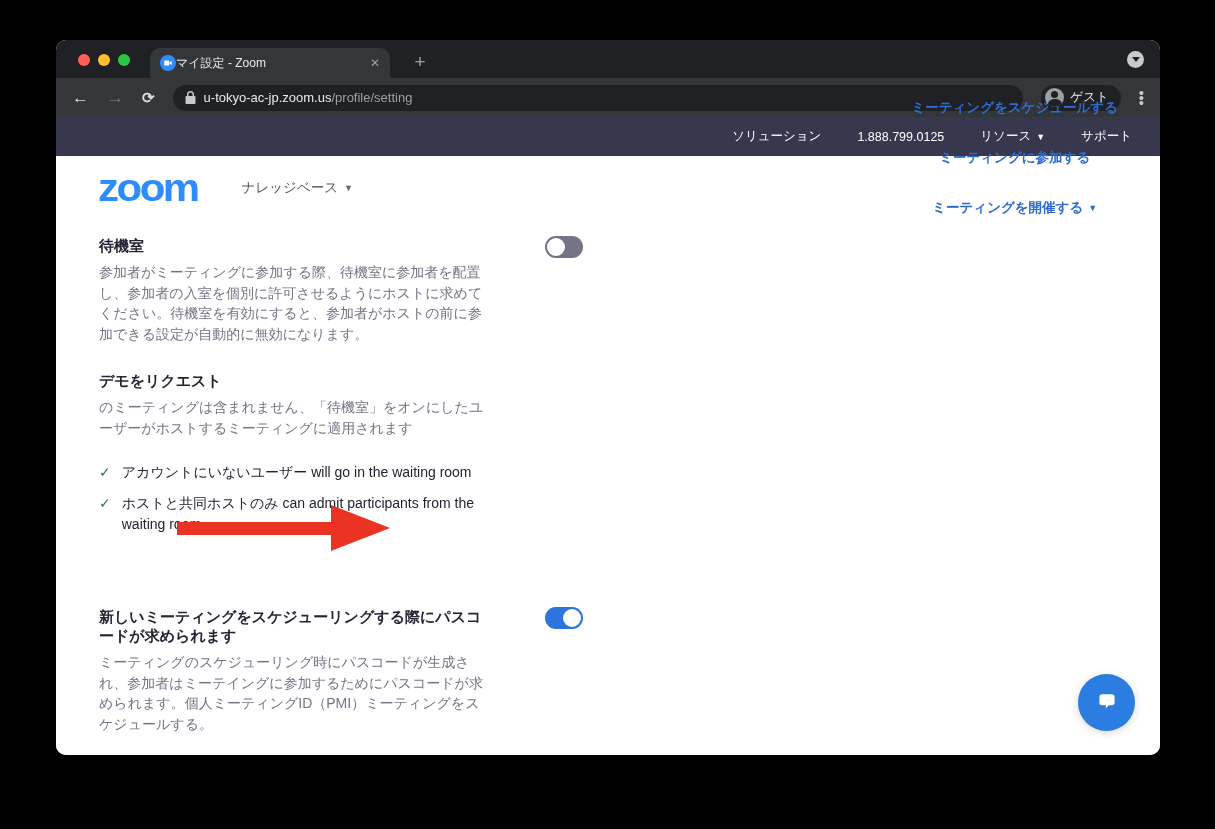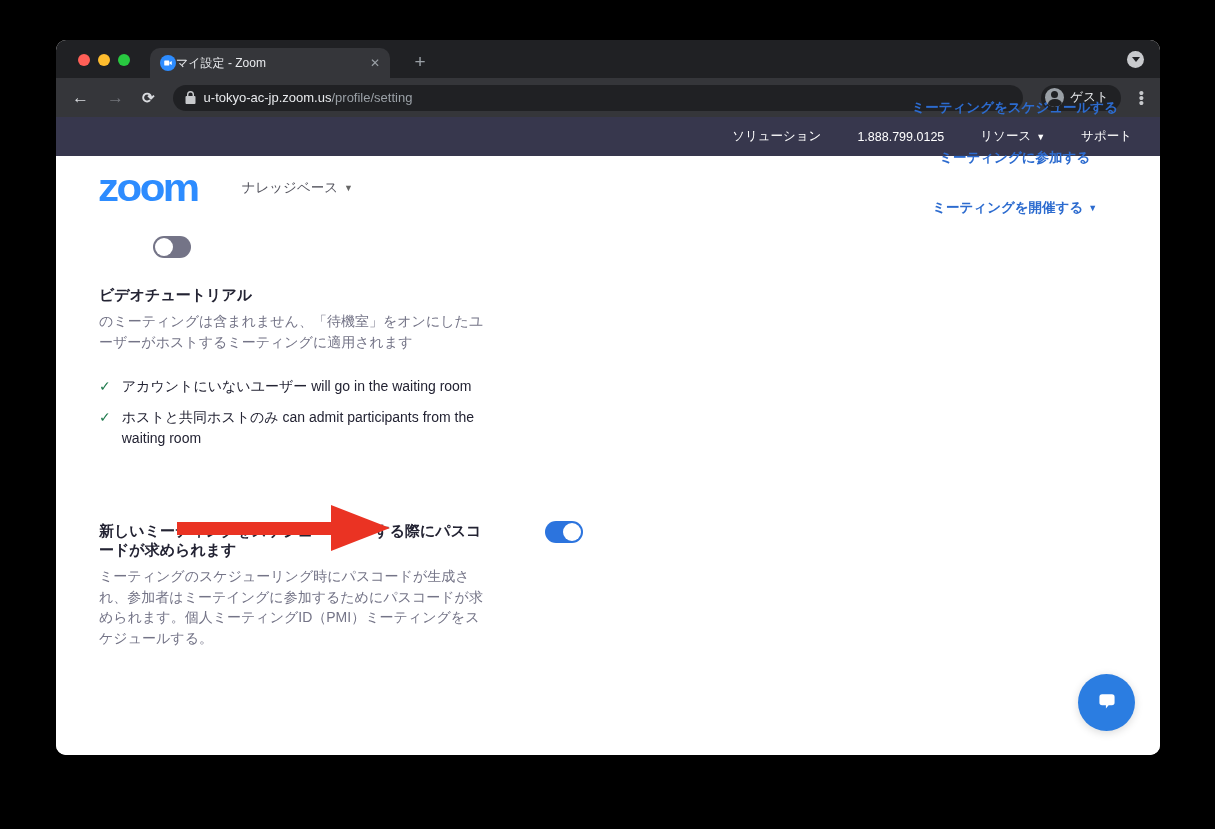--- a/index.html
+++ b/index.html
@@ -183,27 +183,31 @@
         </a>
       <span class="header-avatar"></span>
     </div>
   </div>
 
   <div class="content">
 
     <div class="main">
 
       <div class="setting-row">
+        <div class="setting-text">
+          <h3 class="setting-title">待機室</h3>
+          <p class="setting-desc">参加者がミーティングに参加する際、待機室に参加者を配置し、参加者の入室を個別に許可させるようにホストに求めてください。待機室を有効にすると、参加者がホストの前に参加できる設定が自動的に無効になります。</p>
+        </div>
         <div class="toggle off">
             <span class="knob"></span>
           </div>
       </div>
 
       <div class="options-block">
-        <h3 class="setting-title">ビデオチュートリアル</h3>
+        <h3 class="setting-title">デモをリクエスト</h3>
         <p class="setting-desc">のミーティングは含まれません、「待機室」をオンにしたユーザーがホストするミーティングに適用されます</p>
         <div class="check-list">
           <div class="check-item">
             <span class="check-mark">✓</span>
             <span>アカウントにいないユーザー will go in the waiting room</span>
           </div>
           <div class="check-item">
             <span class="check-mark">✓</span>
             <span>ホストと共同ホストのみ can admit participants from the waiting room</span>
           </div>

